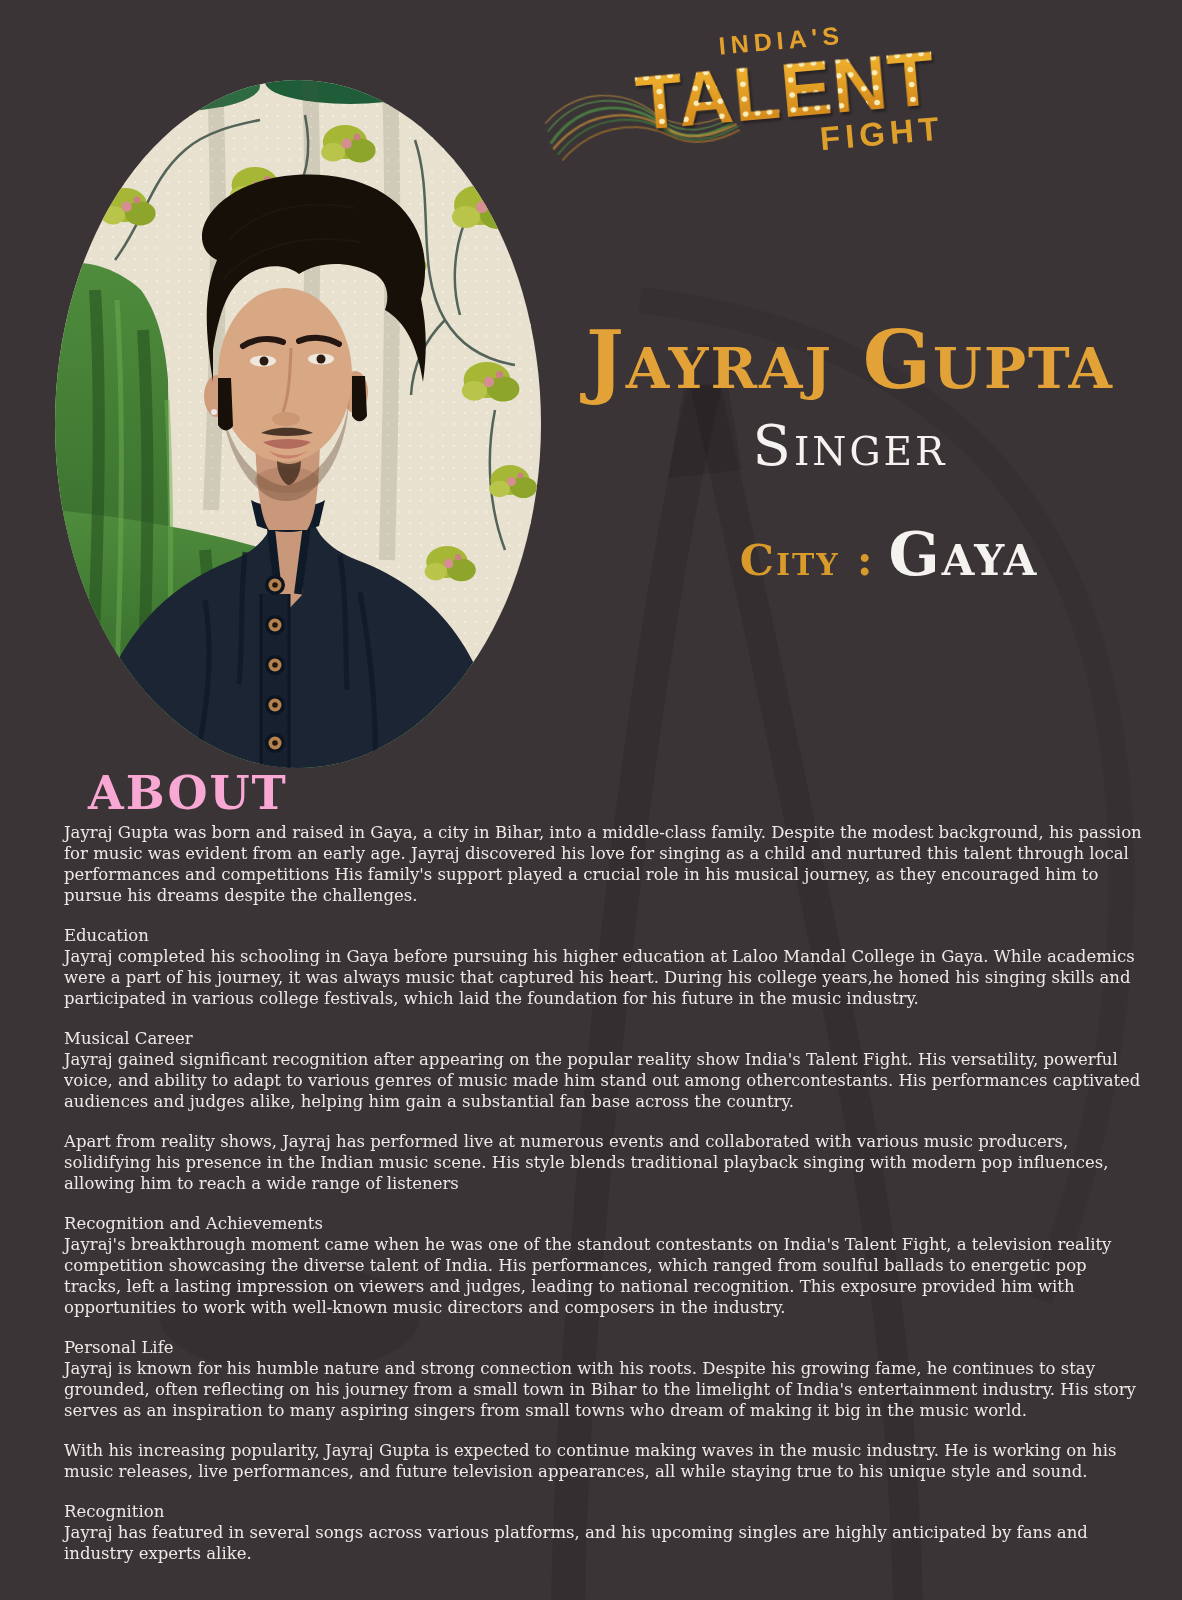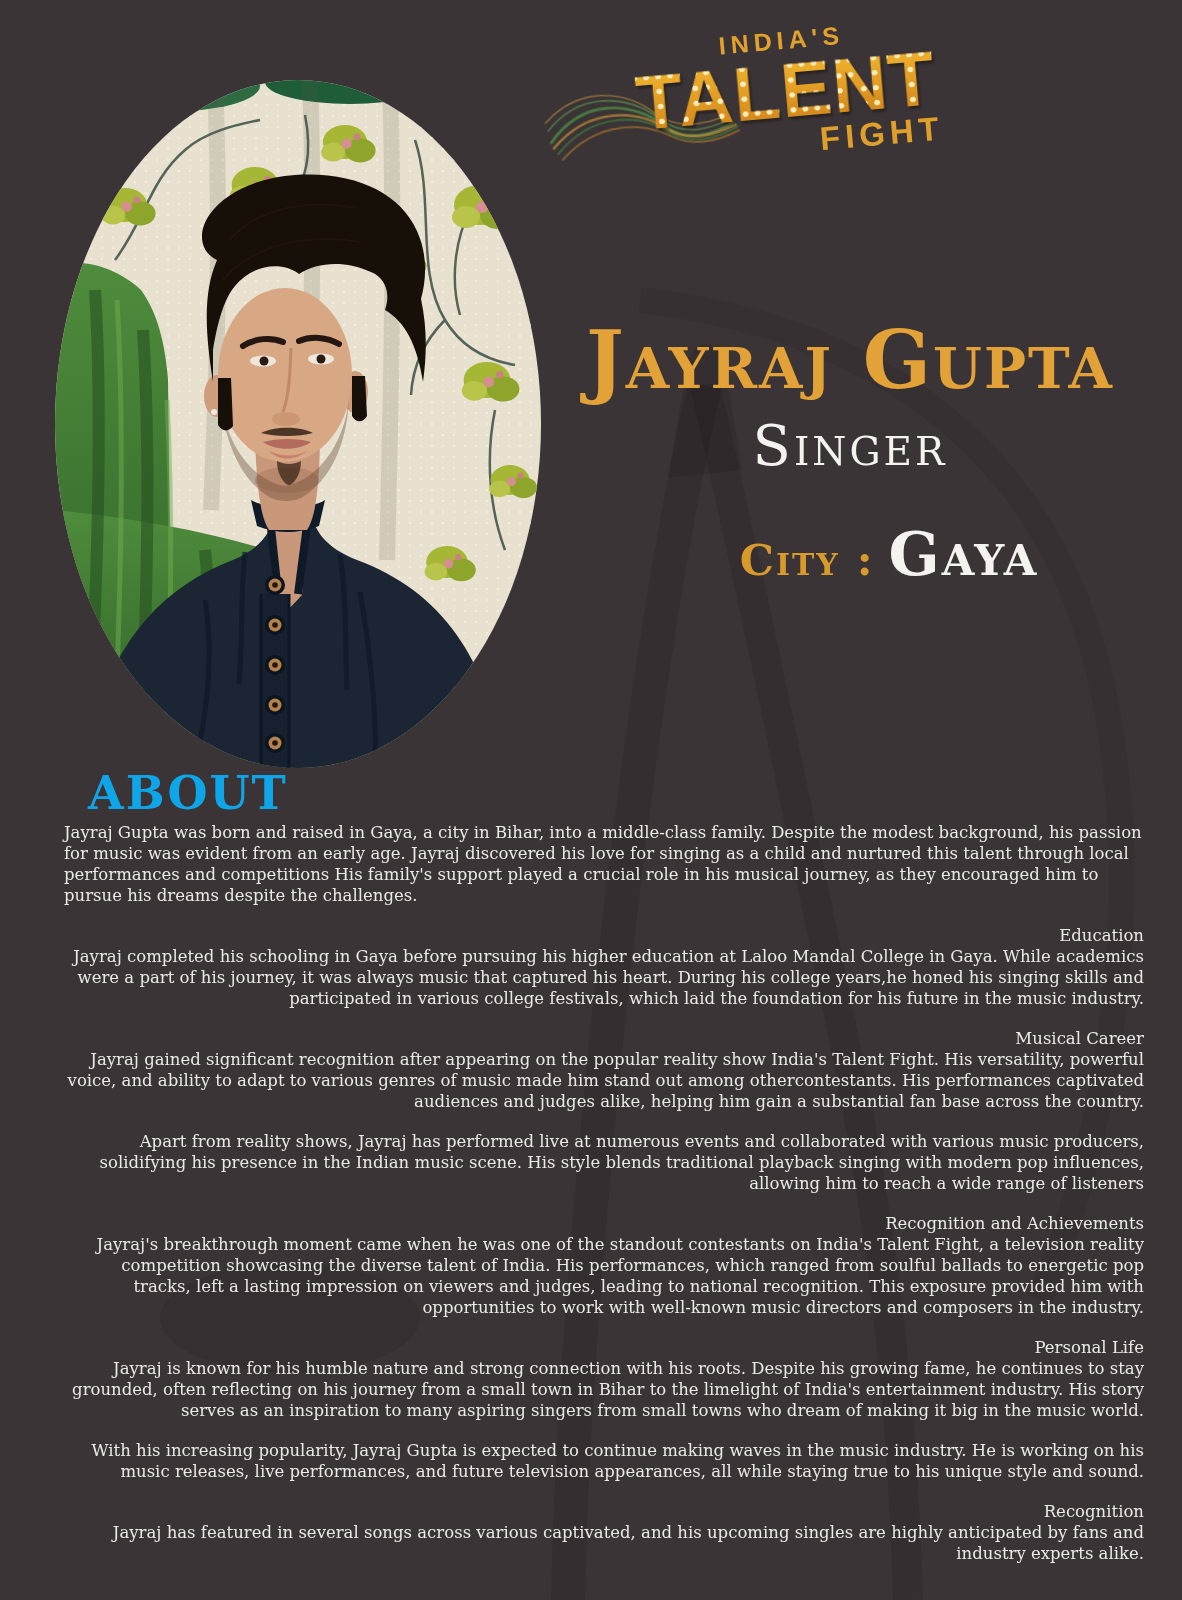--- a/index.html
+++ b/index.html
@@ -32,25 +32,25 @@
         letter-spacing:2px;line-height:1.05;white-space:nowrap;}
   .role{font-size:56px;font-weight:normal;font-variant:small-caps;color:#f5f3f0;letter-spacing:3px;
         margin-top:2px;line-height:1;}
   .city{margin-top:45px;text-align:center;padding-left:78px;white-space:nowrap;}
   .city-label{font-size:43px;font-weight:bold;font-variant:small-caps;color:#d89a2b;letter-spacing:2px;}
   .city-value{font-size:60px;font-weight:bold;font-variant:small-caps;color:#f5f3f0;
         letter-spacing:2px;margin-left:14px;}
 
   
   .about{position:absolute;left:88px;top:766px;margin:0;font-size:46px;font-weight:bold;
-         color:#0ea5e9;letter-spacing:2px;z-index:1;}
+         color:#f9a8d4;letter-spacing:2px;z-index:1;}
   .bodytext{position:absolute;left:64px;top:822px;width:1080px;z-index:1;
             color:#eceae7;font-size:16.5px;line-height:21px;}
   .bodytext p{margin:0 0 19px 0;}
-  .sec{margin:0 0 19px 0;text-align:right;}
+  .sec{margin:0 0 19px 0;}
   .sec:last-child, .bodytext p:last-child{margin-bottom:0;}
 </style>
 </head>
 <body>
 
 <div class="page">
 
   <svg class="watermark" viewBox="0 0 1182 1600">
     <path d="M705,385 C655,600 610,950 585,1280 C575,1400 570,1500 568,1600" stroke="rgba(0,0,0,0.10)" stroke-width="34" fill="none"></path>
     <path d="M705,385 C745,560 800,820 848,1060 C888,1260 903,1430 908,1600" stroke="rgba(0,0,0,0.10)" stroke-width="30" fill="none"></path>
@@ -237,17 +237,17 @@
       <div class="sec-title">Personal Life</div>
       <div class="sec-body">Jayraj is known for his humble nature and strong connection with his roots. Despite his growing fame, he continues to stay grounded, often reflecting on his journey from a small town in Bihar to the limelight of India's entertainment industry. His story serves as an inspiration to many aspiring singers from small towns who dream of making it big in the music world.</div>
     </div>
 
     <div class="sec">
       <div class="sec-body">With his increasing popularity, Jayraj Gupta is expected to continue making waves in the music industry. He is working on his music releases, live performances, and future television appearances, all while staying true to his unique style and sound.</div>
     </div>
 
     <div class="sec">
       <div class="sec-title">Recognition</div>
-      <div class="sec-body">Jayraj has featured in several songs across various captivated, and his upcoming singles are highly anticipated by fans and industry experts alike.</div>
+      <div class="sec-body">Jayraj has featured in several songs across various platforms, and his upcoming singles are highly anticipated by fans and industry experts alike.</div>
     </div>
   </div>
 
 </div>
 
 </body></html>

